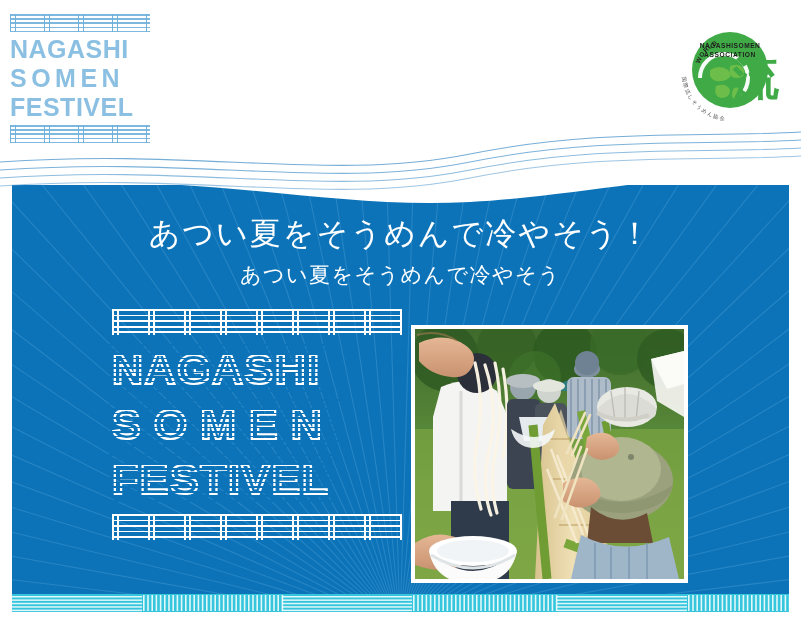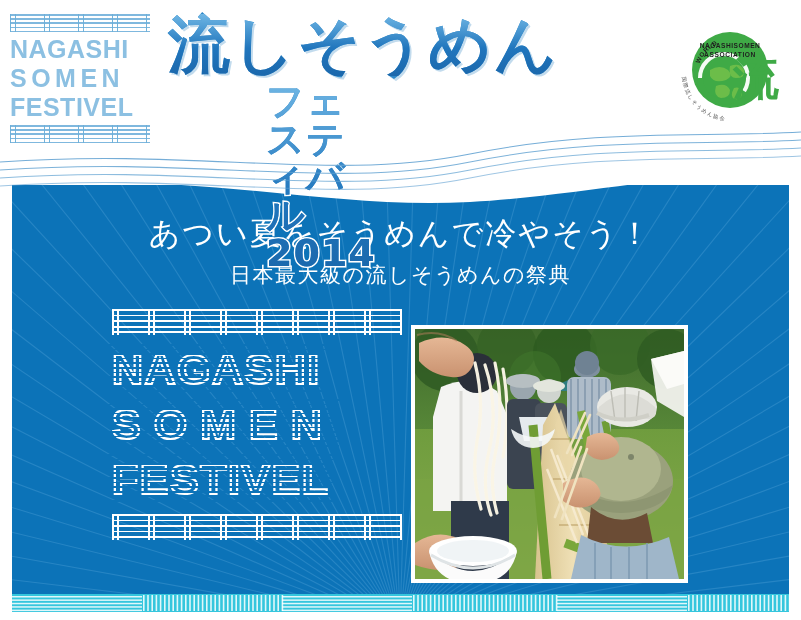--- a/index.html
+++ b/index.html
@@ -184,21 +184,21 @@
           <line x1="388" y1="470" x2="1554.4" y2="188.1"></line>
           <line x1="388" y1="470" x2="1569.1" y2="257.7"></line>
           <line x1="388" y1="470" x2="1579.6" y2="328.1"></line>
           <line x1="388" y1="470" x2="1585.9" y2="398.9"></line>
           <line x1="388" y1="470" x2="1588.0" y2="470.0"></line>
         </g>
     </svg>
 
     <div id="headline-block">
       <div id="headline">あつい夏をそうめんで冷やそう！</div>
-      <div id="subheadline">日本最大級の流しそうめんの祭典</div>
+      <div id="subheadline">あつい夏をそうめんで冷やそう</div>
     </div>
 
     <div id="mark">
       <div class="mark-band"></div>
       <div id="mark-words">
         <span class="mark-line" id="ml1">
           <span class="inner"><span>NAGASHI</span><span class="stripes"></span></span>
         </span>
         <span class="mark-line" id="ml2">
           <span class="inner"><span>SOMEN</span><span class="stripes"></span></span>
@@ -361,28 +361,20 @@
         <span class="brand-line" id="bl1">
           <span class="txt">NAGASHI</span></span>
         <span class="brand-line" id="bl2">
           <span class="txt">SOMEN</span></span>
         <span class="brand-line" id="bl3">
           <span class="txt">FESTIVEL</span></span>
       </div>
       <div class="plaid-band"></div>
     </div>
 
-    <div id="jp-title">
-      <div class="jp-main">流しそうめん</div>
-      <div class="jp-main-fill">流しそうめん</div>
-      <div class="jp-sub-wrap">
-        <div class="jp-sub">フェスティバル2014</div>
-        <div class="jp-sub-fill">フェスティバル2014</div>
-      </div>
-    </div>
 
     <svg id="assoc-logo" viewBox="0 0 108 108">
       <defs>
         <path id="arcTop" d="M 22 56 A 32 32 0 0 1 86 56" fill="none"></path>
         <path id="arcBot" d="M 6 54 A 48 48 0 0 0 62 102" fill="none"></path>
       </defs>
 
       <circle cx="54" cy="52" r="38" fill="#3faa46"></circle>
 
       <circle cx="48" cy="60" r="24" fill="none" stroke="#ffffff" stroke-width="4" opacity=".95"></circle>

